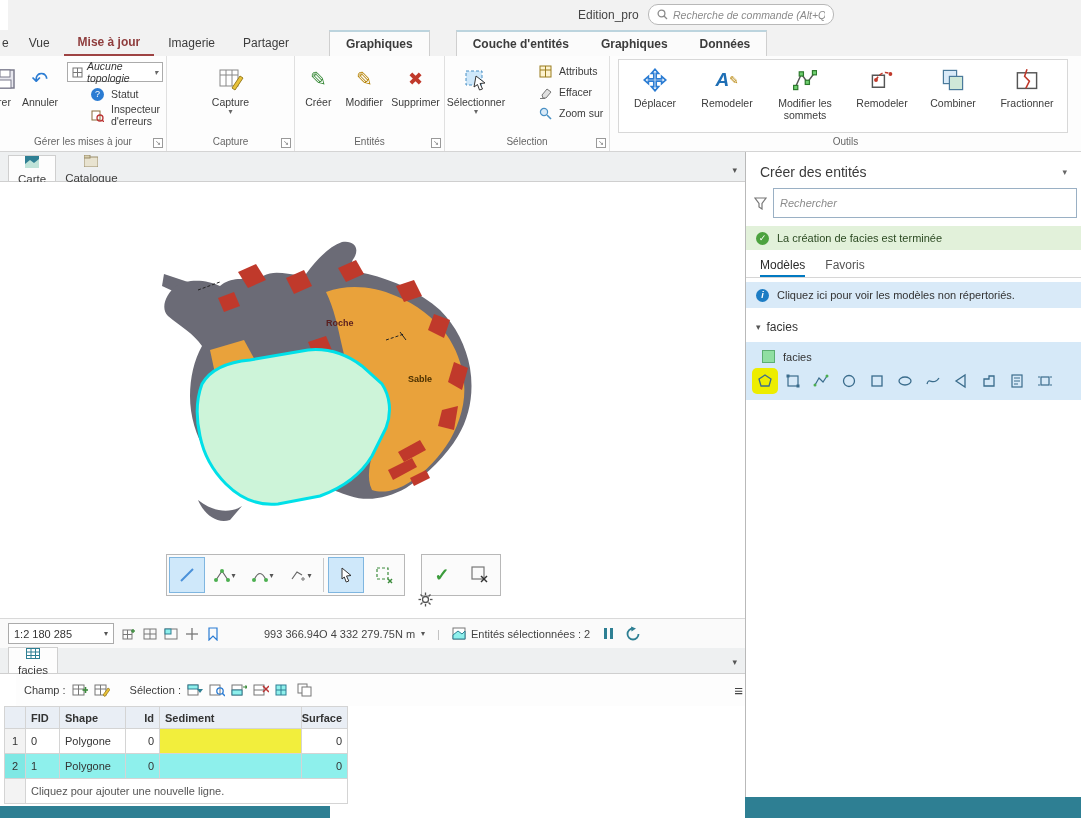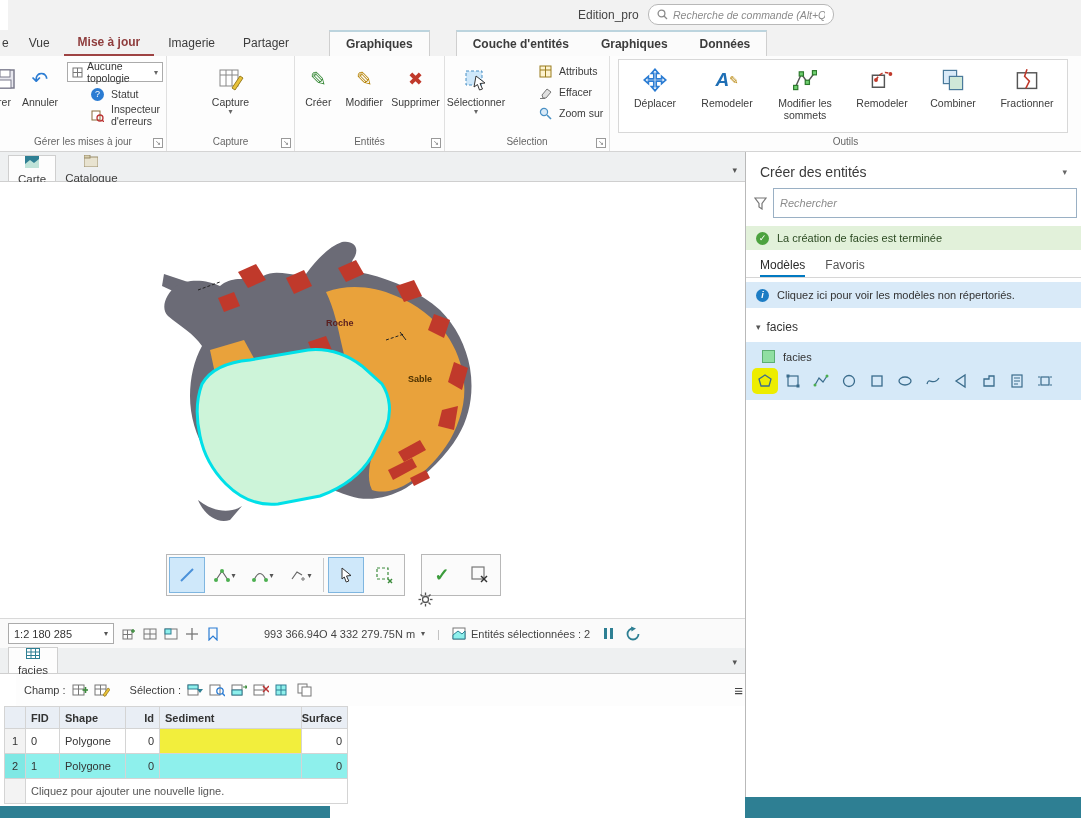--- a/index.html
+++ b/index.html
@@ -29,21 +29,21 @@
   .g1{width:167px;} .g2{width:128px;} .g3{width:150px;} .g4{width:165px;} .g5{width:471px; border-right:none;}
   .gbuttons { height:79px; display:flex; align-items:flex-start; padding-top:4px; }
   .glabel { position:absolute; left:0; right:0; bottom:0; height:17px; text-align:center; font-size:10px; color:#666; line-height:16px; }
   .launcher { position:absolute; right:3px; bottom:3px; width:10px; height:10px; border:1px solid #9a9a9a; font-size:7px; line-height:8px; color:#777; text-align:center; background:#fff; }
   .bigbtn { display:flex; flex-direction:column; align-items:center; justify-content:flex-start; padding:2px 4px; min-width:46px; height:72px; cursor:default; }
   .bigbtn .bicon { height:34px; display:flex; align-items:center; justify-content:center; }
   .bigbtn .blabel { font-size:10.5px; color:#3c3c3c; text-align:center; line-height:12px; }
   .bigbtn .chev { font-size:8px; color:#666; line-height:8px; }
   .smallcol { display:flex; flex-direction:column; gap:3px; padding:2px 2px 0 4px; }
   .smallbtn { display:flex; align-items:center; gap:7px; height:18px; font-size:10.5px; color:#3c3c3c;padding-left:24px; }
-  .dropdownbox { display:flex; align-items:center; gap:4px; height:20px; border:1px solid #ababab; background:#fff; padding:0 4px; font-size:10.5px; width:96px; }
+  .dropdownbox { display:flex; align-items:center; gap:4px; height:20px; border:1px solid #ababab; background:#fff; padding:0 4px; font-size:10.5px; width:96px;font-style:italic; }
   .dropdownbox .chev { margin-left:auto; font-size:8px; color:#666; }
   .outilsframe { display:flex; gap:6px; border:1px solid #d8d8d8; background:#fff; margin:0 8px; padding:1px 4px; height:74px; }
   .gicon-txt { font-size:20px; line-height:22px; }
 
   
   .viewtabs { position:absolute; left:0; top:152px; width:745px; height:30px; background:#eef0f1; border-bottom:1px solid #cfcfcf; display:flex; align-items:flex-end; }
   .vtab { display:flex; align-items:center; gap:5px; height:26px; padding:0 9px; font-size:11.5px; color:#3c3c3c;flex-direction:column; }
   .vtab.active { background:#fdfdfd; border:1px solid #cfcfcf; border-bottom:none; }
   .vtab .closex { font-size:10px; color:#b33; margin-left:2px; }
   .strip-chev { margin-left:auto; padding:0 8px 6px 0; color:#555; font-size:9px; }

